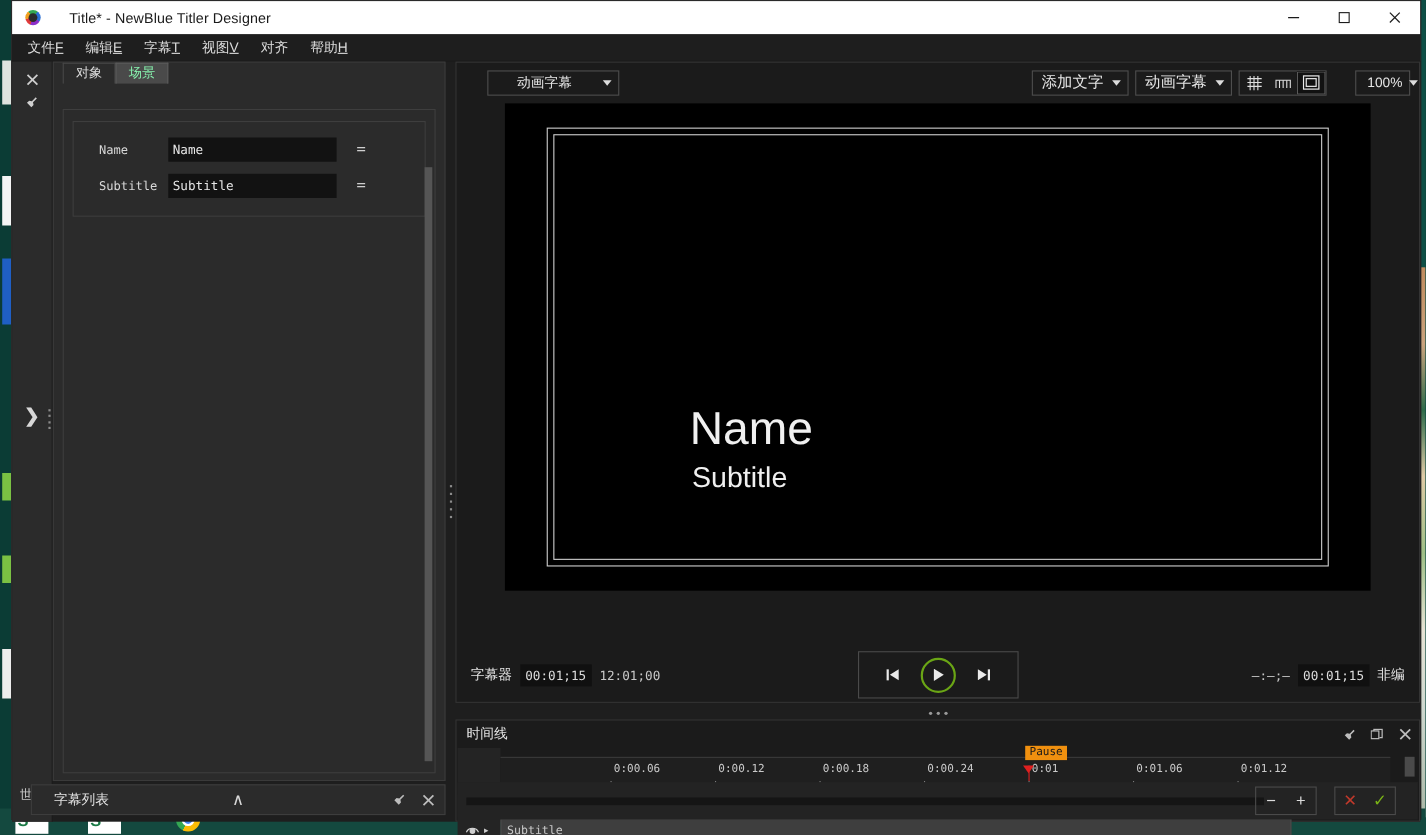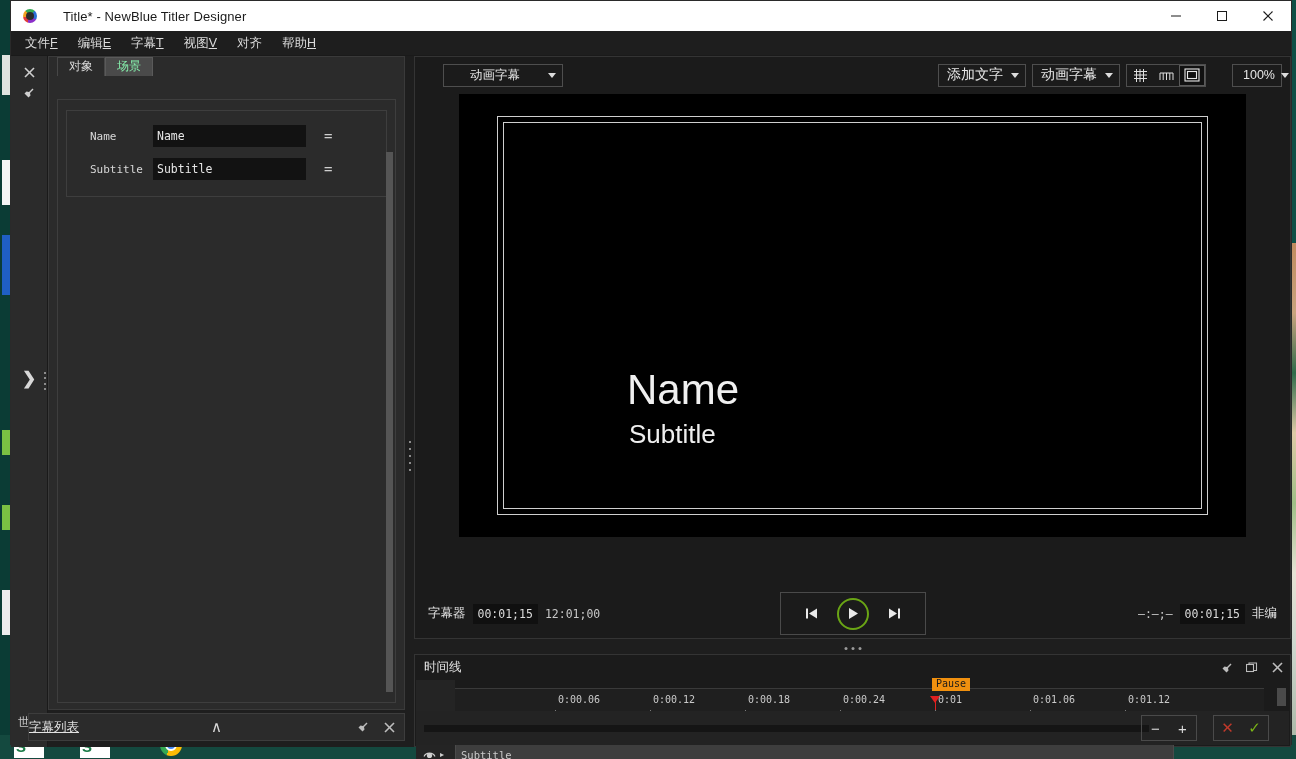--- a/index.html
+++ b/index.html
@@ -193,21 +193,21 @@
   .dots-handle {
     position: absolute; left: 37px; width: 357px; height: 12px;
     display: flex; align-items: center; justify-content: center; gap: 4px;
   }
   .dots-handle i { width: 3px; height: 3px; background: #9a9a9a; border-radius: 50%; }
   .sublist-bar {
     position: absolute; left: 20px; top: 712px; width: 374px; height: 28px;
     background: #2b2b2b; border: 1px solid #3d3d3d; box-sizing: border-box;
     display: flex; align-items: center; position: absolute;
   }
-  .sublist-title { font-size: 12.5px; color: #e2e2e2; margin-left: 0; text-decoration: underline; }
+  .sublist-title { font-size: 12.5px; color: #e2e2e2; margin-left: 20px; }
   .sublist-caret {
     position: absolute; left: 50%; transform: translateX(-50%);
     color: #d8d8d8; font-size: 15px;
   }
   .sublist-icons { position: absolute; right: 8px; display: flex; gap: 12px; }
 
   
   .preview-panel {
     position: absolute; left: 403px; top: 0; right: 0; height: 583px;
     background: #1b1b1b; border: 1px solid #343434; box-sizing: border-box;

